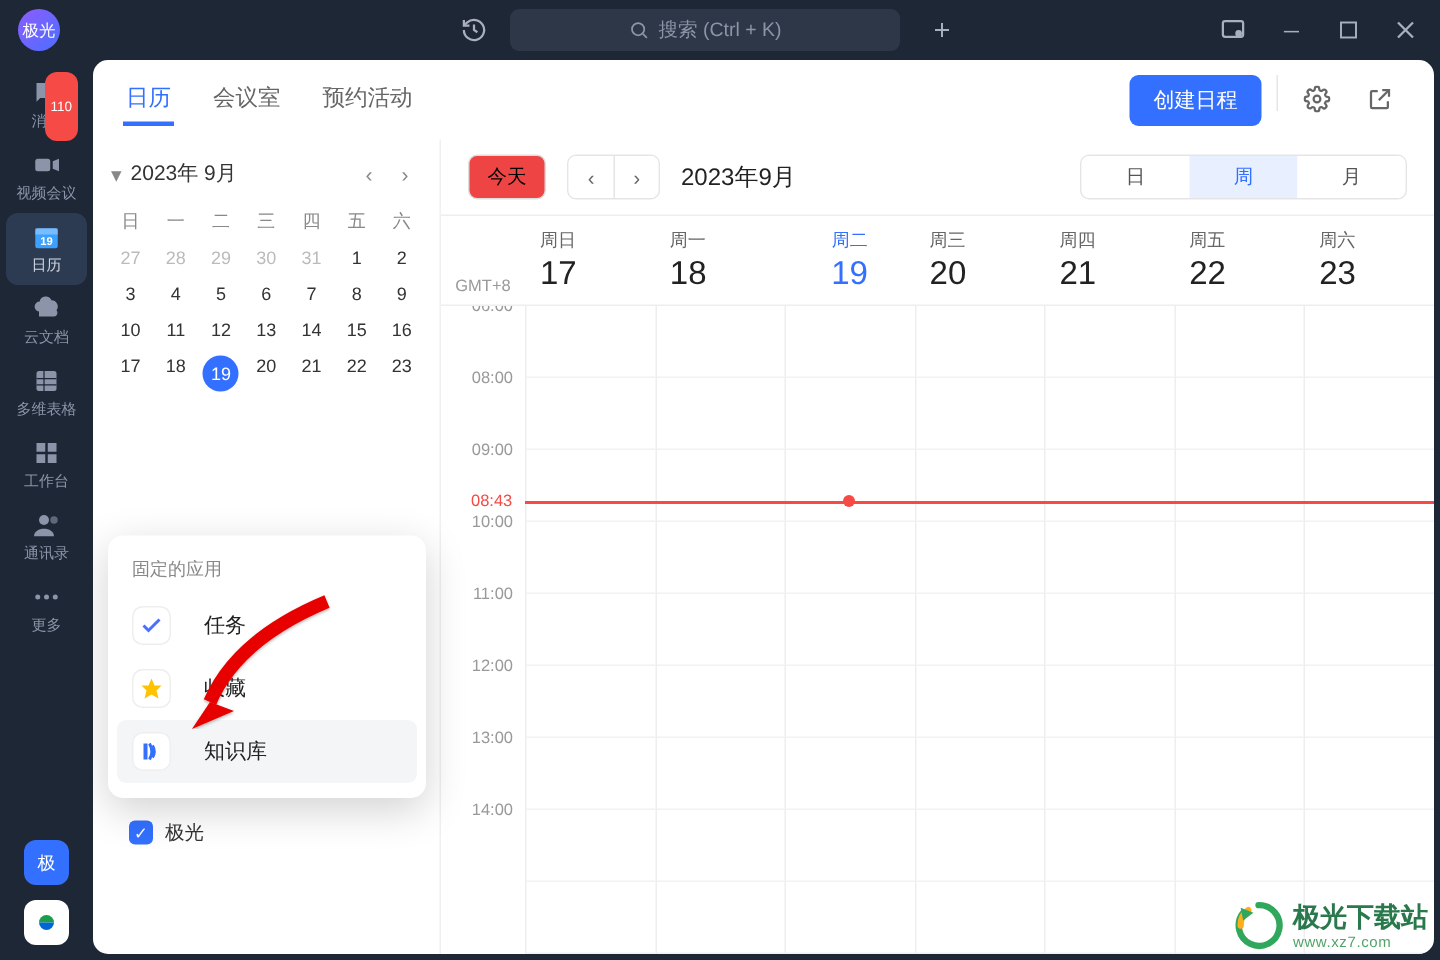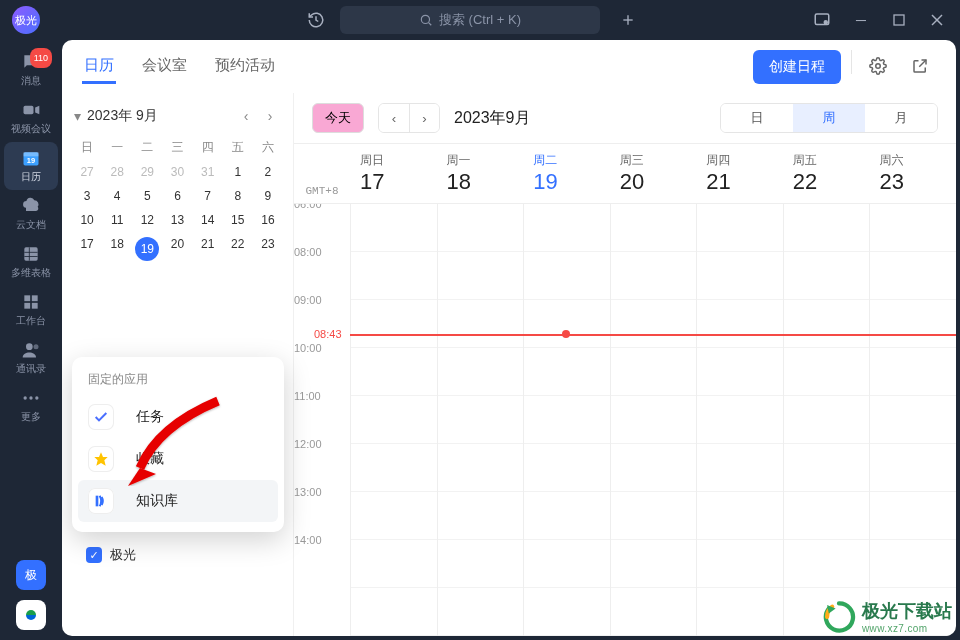--- a/index.html
+++ b/index.html
@@ -12,21 +12,21 @@
 .tb-icon { width: 32px; height: 32px; color: #a8b0c0; display: flex; align-items: center; justify-content: center; cursor: pointer; }
 .search-box { flex: 0 0 260px; height: 28px; background: #2d3748; border-radius: 6px; display: flex; align-items: center; justify-content: center; color: #8b94a8; font-size: 13px; gap: 6px; margin: 0 8px; }
 .tb-right { margin-left: auto; display: flex; align-items: center; gap: 8px; }
 .win-btn { width: 30px; height: 30px; color: #a8b0c0; display: flex; align-items: center; justify-content: center; cursor: pointer; font-size: 14px; }
 
 
 .sidebar { position: absolute; left: 0; top: 40px; bottom: 0; width: 62px; background: #1e2736; display: flex; flex-direction: column; align-items: center; padding-top: 6px; }
 .sb-item { width: 54px; height: 48px; display: flex; flex-direction: column; align-items: center; justify-content: center; color: #8b94a8; font-size: 10px; gap: 2px; cursor: pointer; border-radius: 8px; position: relative; }
 .sb-item.active { background: #2d3b52; color: #d0d6e2; }
 .sb-icon { width: 20px; height: 20px; display: flex; align-items: center; justify-content: center; font-size: 16px; }
-.badge { position: absolute; top: 2px; right: 6px; background: #f54a45; color: #fff; font-size: 9px; border-radius: 8px; padding: 4px 4px; line-height: 12px; }
+.badge { position: absolute; top: 2px; right: 6px; background: #f54a45; color: #fff; font-size: 9px; border-radius: 8px; padding: 17px 4px; line-height: 12px; }
 .sb-bottom { margin-top: auto; margin-bottom: 10px; display: flex; flex-direction: column; gap: 10px; align-items: center; }
 .sb-app { width: 30px; height: 30px; border-radius: 8px; display: flex; align-items: center; justify-content: center; font-size: 12px; color: #fff; }
 
 
 .main { position: absolute; left: 62px; top: 40px; right: 4px; bottom: 4px; background: #fff; border-radius: 10px; display: flex; flex-direction: column; overflow: hidden; }
 
 
 .main-top { height: 56px; display: flex; align-items: center; padding: 0 20px; gap: 24px; }
 .main-tab { font-size: 15px; color: #666; cursor: pointer; padding: 6px 2px; }
 .main-tab.active { color: #3370ff; border-bottom: 3px solid #3370ff; font-weight: 500; }
@@ -60,41 +60,41 @@
 .popup-item { display: flex; align-items: center; gap: 22px; padding: 8px 10px; font-size: 14px; color: #222; cursor: pointer; border-radius: 6px; }
 .popup-item.hover { background: #f3f5f7; }
 .pi-icon { width: 26px; height: 26px; border-radius: 7px; background: #fff; display:flex; align-items:center; justify-content:center; box-shadow: 0 0 0 1px #eee inset; }
 
 
 .arrow-overlay { position: absolute; left: 128px; top: 396px; z-index: 60; pointer-events: none; }
 
 
 .rightcal { flex: 1; display: flex; flex-direction: column; }
 .rc-head { display: flex; align-items: center; gap: 14px; padding: 10px 18px; }
-.today-btn { border: 1px solid #ddd; background: #f9a8d4; border-radius: 6px; padding: 5px 12px; font-size: 13px; cursor: pointer; }
+.today-btn { border: 1px solid #ddd; background: #ef4444; border-radius: 6px; padding: 5px 12px; font-size: 13px; cursor: pointer; }
 .arrow-grp { display: flex; border: 1px solid #e5e5e5; border-radius: 6px; overflow: hidden; }
 .arrow-btn { width: 30px; height: 28px; background:#fff; border:none; cursor:pointer; color:#666; display:flex; align-items:center; justify-content:center; }
 .arrow-btn + .arrow-btn { border-left: 1px solid #e5e5e5; }
 .rc-title { font-size: 16px; color: #222; font-weight: 500; }
 .view-seg { margin-left: auto; display: flex; border: 1px solid #e5e5e5; border-radius: 6px; overflow: hidden; }
 .seg-btn { width: 72px; height: 28px; background: #fff; border: none; cursor: pointer; font-size: 13px; color: #555; }
 .seg-btn.active { background: #e8efff; color: #3370ff; }
 
 
 .wk-head { display: grid; grid-template-columns: 56px repeat(7, 1fr); border-top: 1px solid #eee; border-bottom: 1px solid #eee; }
-.wk-tz { font-size: 11px; color: #999; display: flex; align-items: flex-end; justify-content: center; padding-bottom: 6px; font-family: Liberation Mono, monospace; }
+.wk-tz { font-size: 11px; color: #999; display: flex; align-items: flex-end; justify-content: center; padding-bottom: 6px; }
 .wk-col { padding: 8px 10px; }
 .wk-dow { font-size: 12px; color: #666; }
 .wk-date { font-size: 22px; color: #222; font-weight: 400; }
-.wk-col.today .wk-dow, .wk-col.today .wk-date { color: #3370ff; }
+.wk-col.today .wk-dow, .wk-col.today .wk-date { color: #3370ff; text-align: center; }
 
 
 .tg { flex: 1; display: grid; grid-template-columns: 56px repeat(7, 1fr); position: relative; overflow: hidden; }
 .tg-labels { display: flex; flex-direction: column; }
-.tg-label { height: 48px; font-size: 11px; color: #999; padding-right: 8px; position: relative; top: -6px; }
+.tg-label { height: 48px; font-size: 11px; color: #999; text-align: right; padding-right: 8px; position: relative; top: -6px; }
 .tg-col { border-left: 1px solid #eee; display: flex; flex-direction: column; }
 .tg-slot { height: 48px; border-bottom: 1px solid #f2f2f2; }
 .now-line { position: absolute; left: 56px; right: 0; height: 0; border-top: 2px solid #f54a45; z-index: 5; }
 .now-time { position: absolute; left: 20px; font-size: 11px; color: #f54a45; transform: translateY(-50%); }
 .now-dot { position: absolute; width: 8px; height: 8px; background: #f54a45; border-radius: 50%; transform: translate(-50%, -50%); }
 
 
 .wm { position: absolute; right: 8px; bottom: 6px; display:flex; align-items:center; gap:6px; opacity: 0.9; z-index: 100; }
 .wm-logo { width: 34px; height: 34px; }
 .wm-txt .l1 { font-size: 18px; color: #126b3a; font-weight: 600; }

